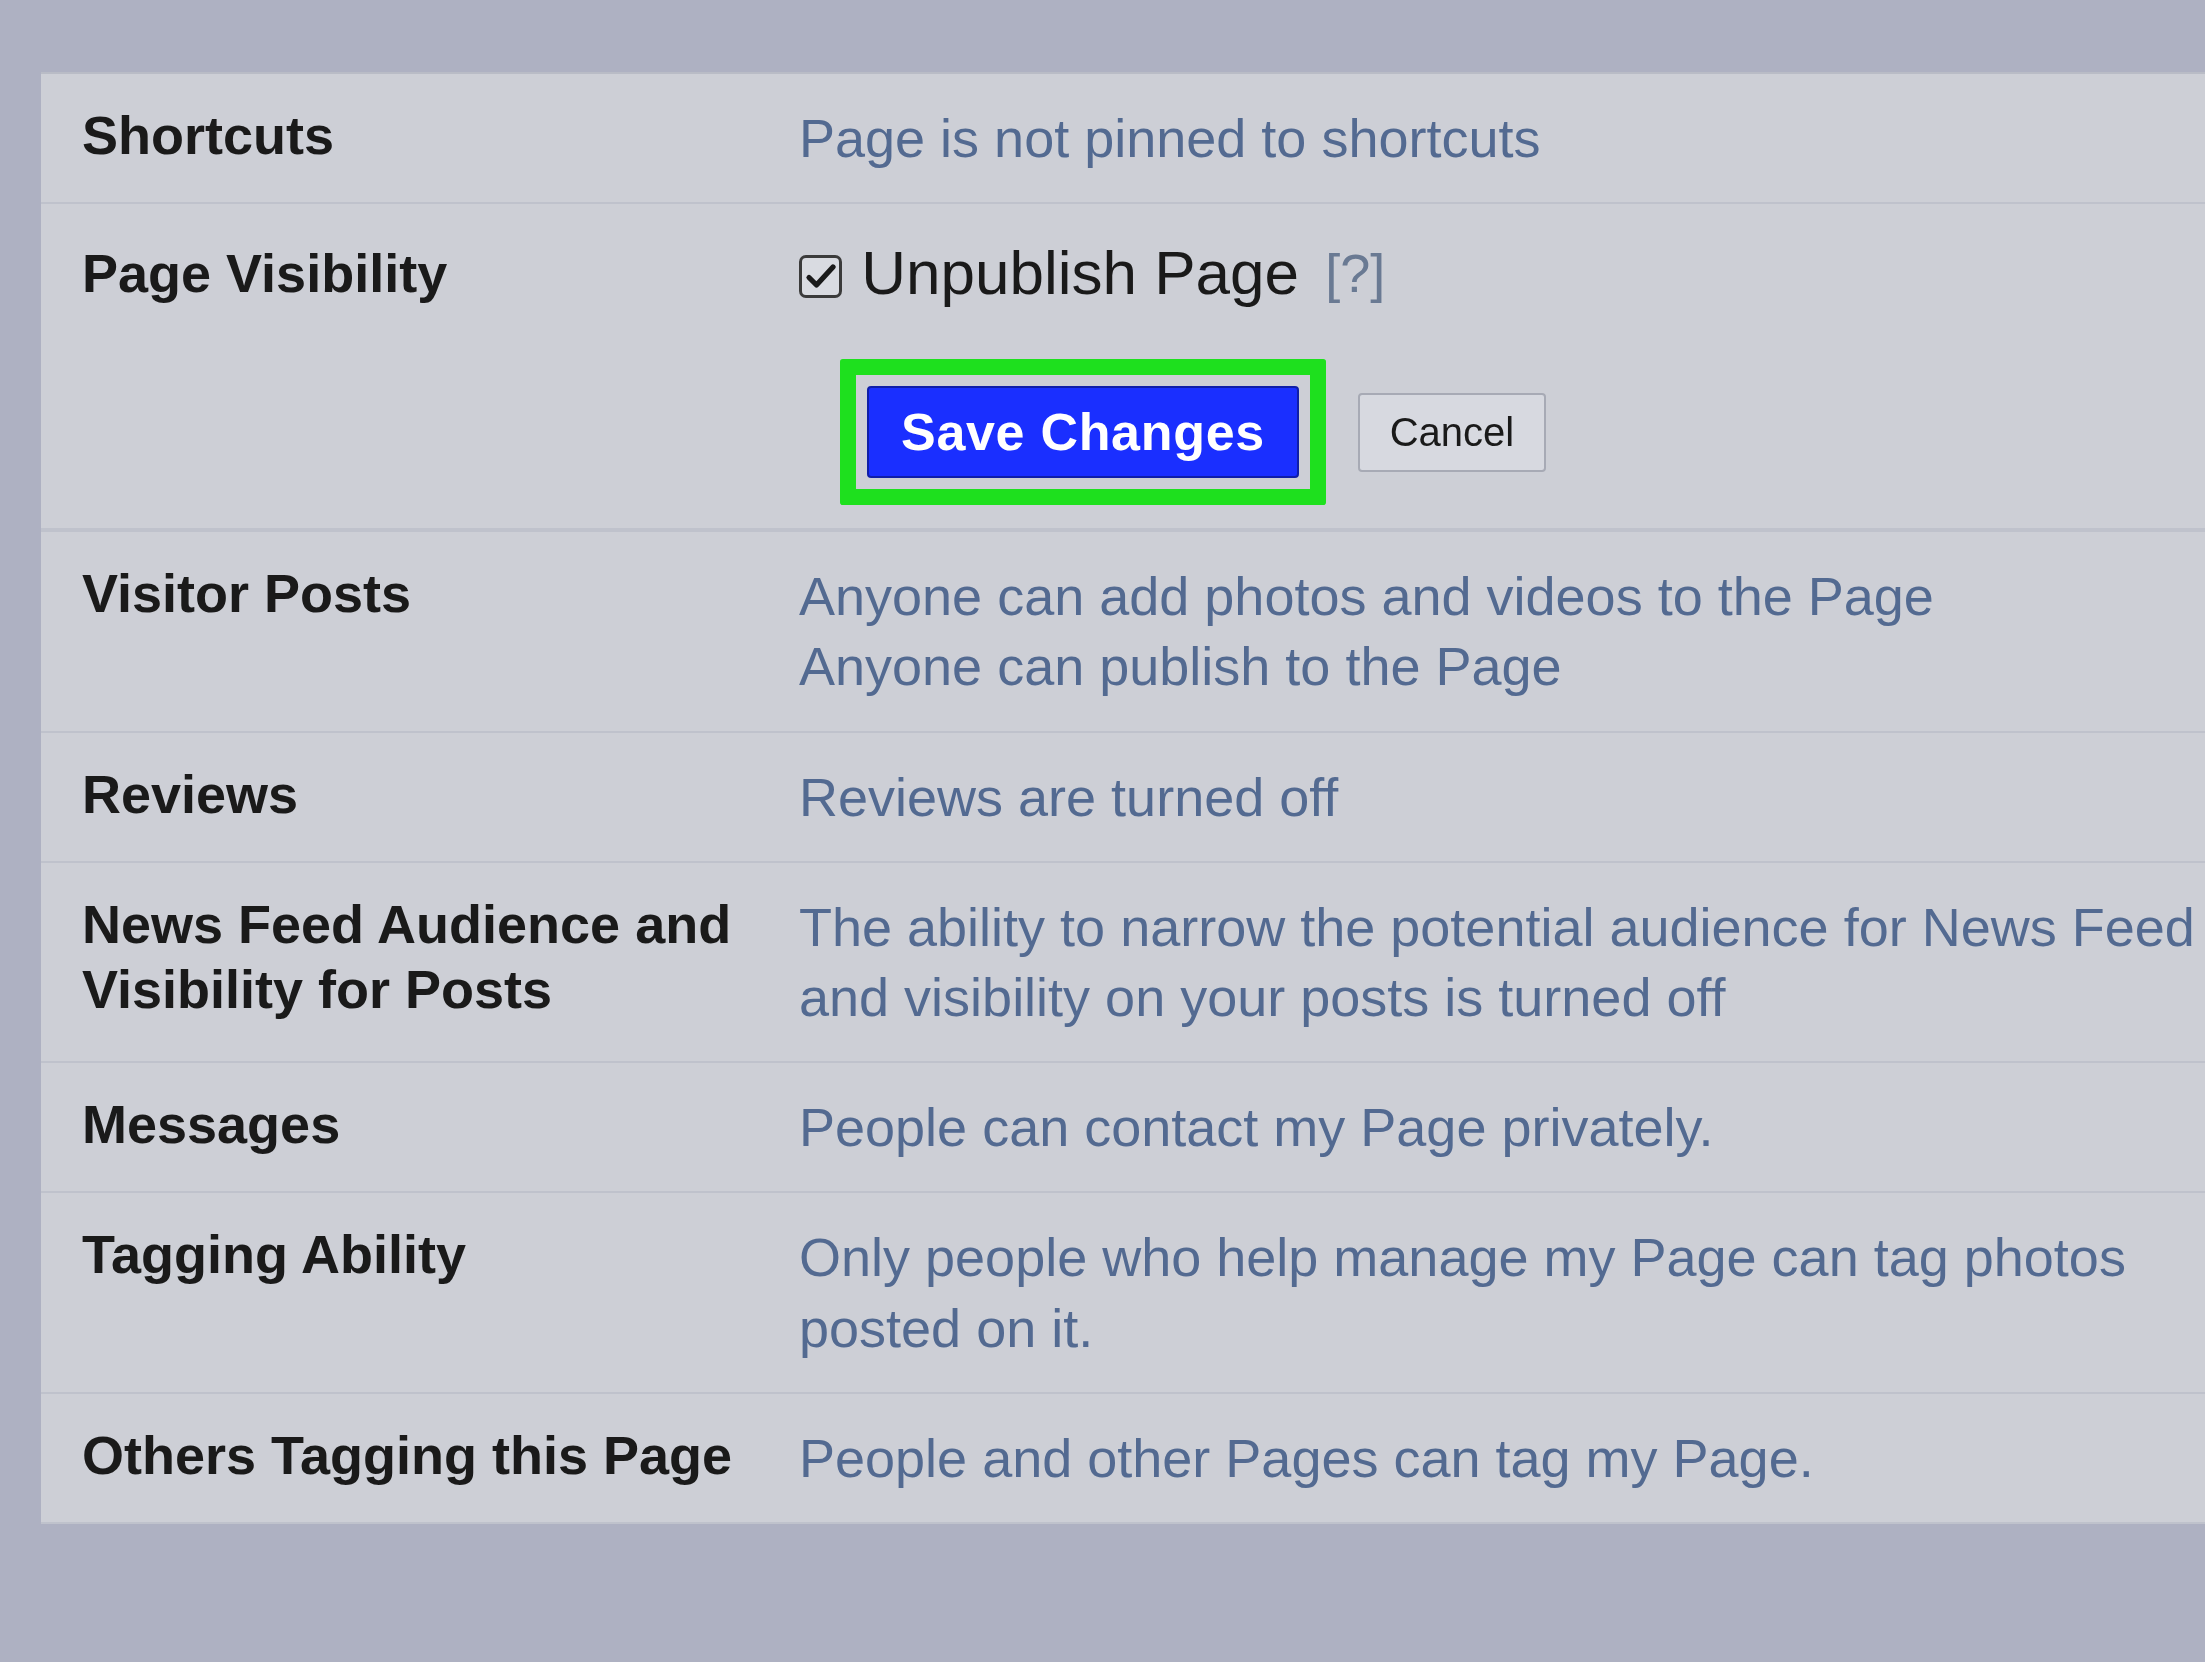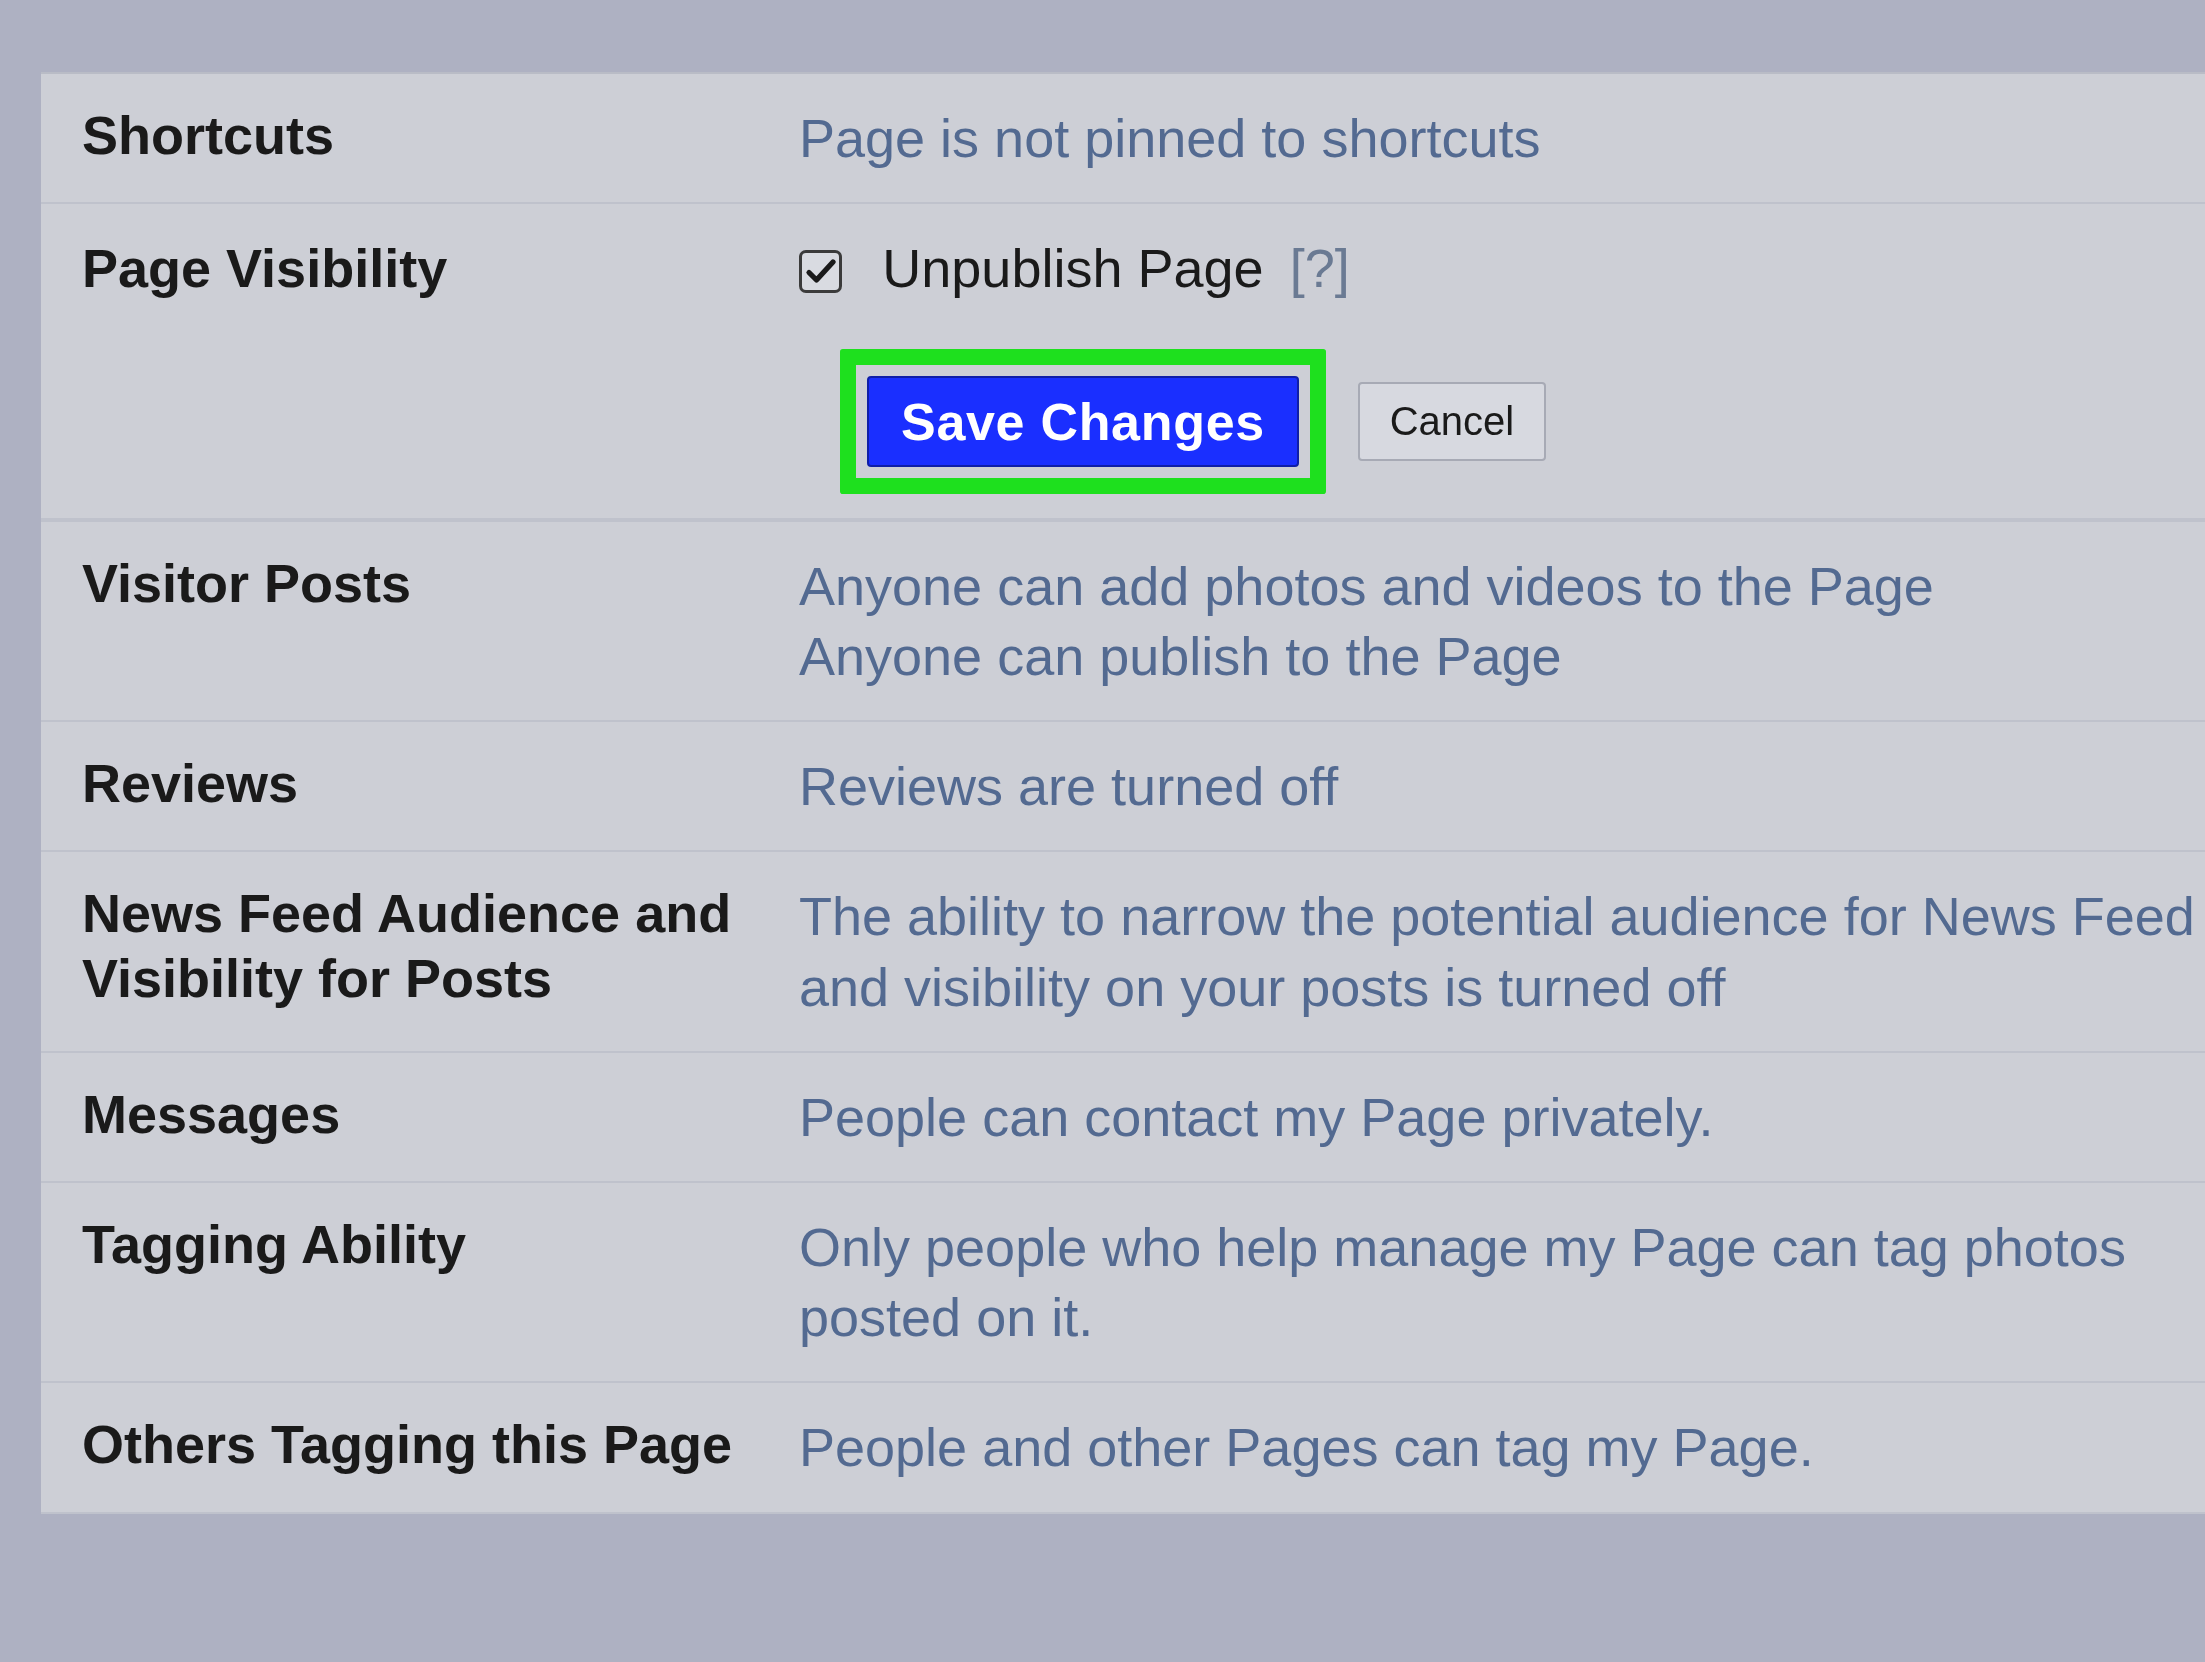--- a/index.html
+++ b/index.html
@@ -55,23 +55,22 @@
     border-radius: 6.9px;
     background: #d9dbe1;
     display: inline-flex;
     align-items: center;
     justify-content: center;
     position: relative;
     top: 2.8px;
   }
   .cb-box svg { width: 36px; height: 36px; }
   .unpub-label {
-    font-size: 54px;
+    font-size: 62px;
     color: #1a1a1a;
-    margin-left: 21px;
   }
   .help {
     font-size: 54px;
     color: #6a7a93;
     margin-left: 6.9px;
   }
   .action-row {
     display: flex;
     align-items: center;
     padding: 16.5px 0 23.4px 758px;

